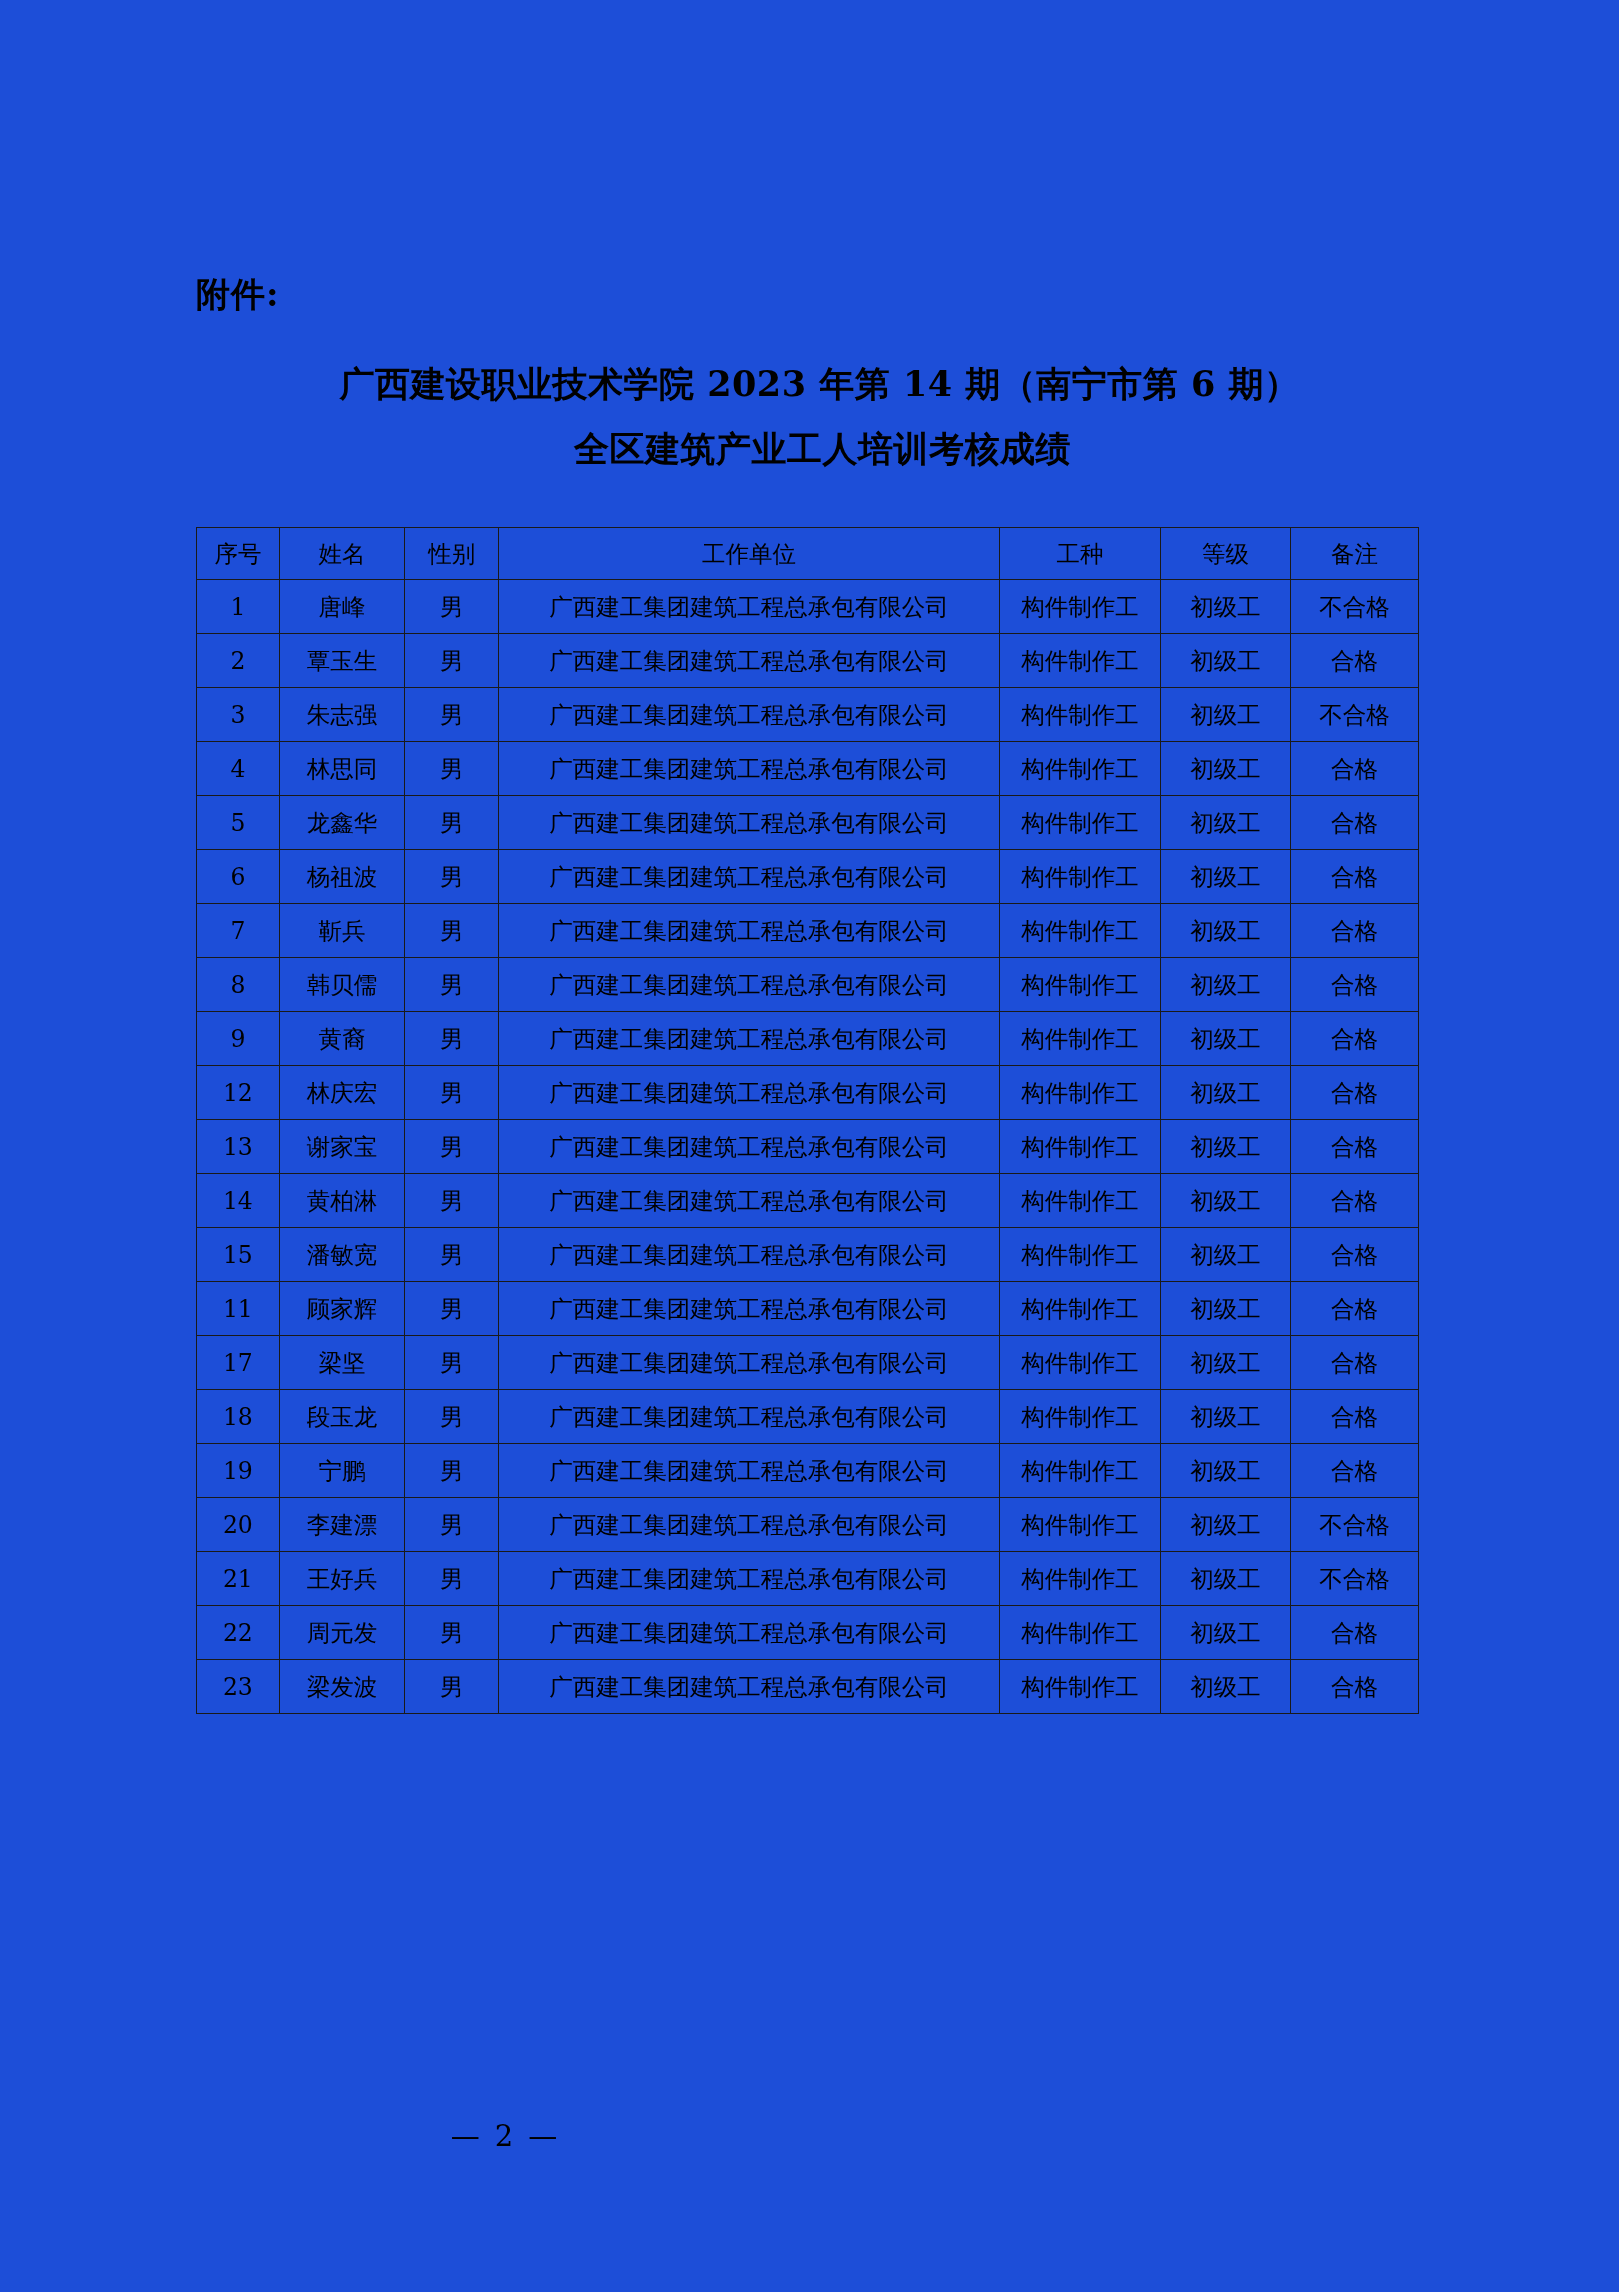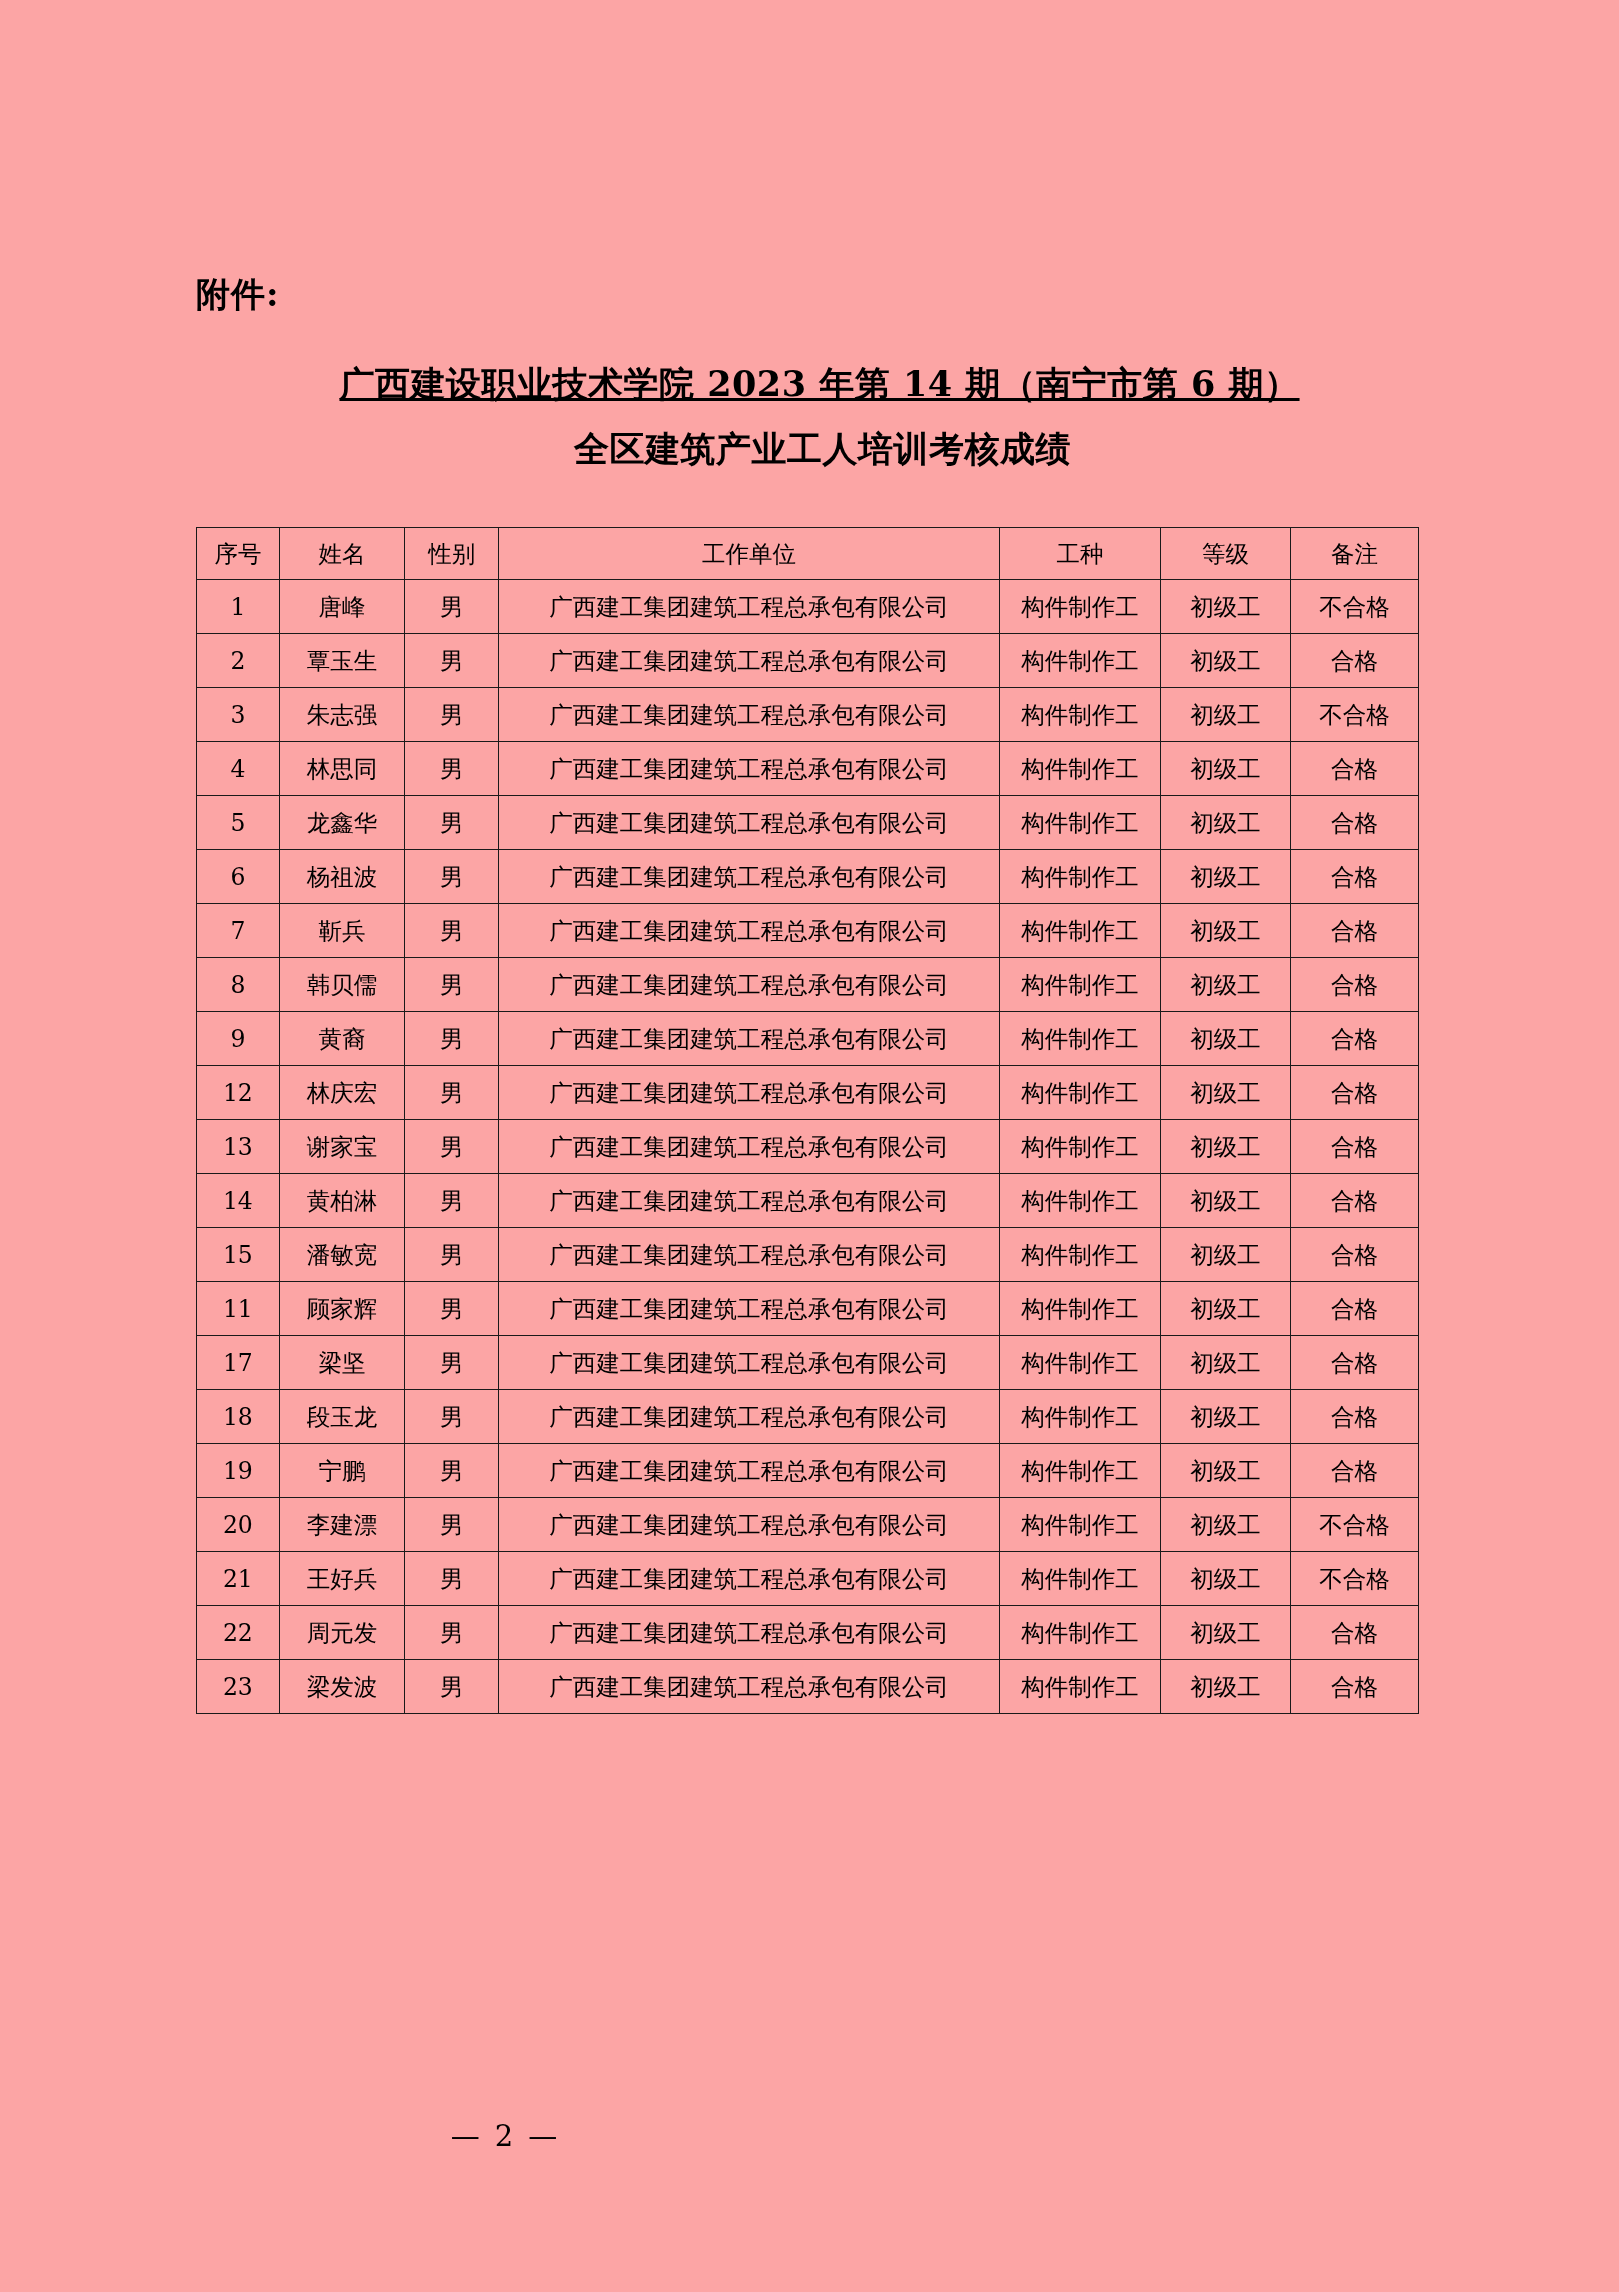--- a/index.html
+++ b/index.html
@@ -13,21 +13,21 @@
     font-family: "Liberation Serif", serif;
     color: #000000;
     position: relative;
     overflow: hidden;
   }
   .page {
     position: absolute;
     top: 0; left: 0;
     width: 1619px;
     height: 2293px;
-    background: #fca5a5;
+    background: #1d4ed8;
   }
   .attachment-label {
     position: absolute;
     left: 196px;
     top: 272px;
     font-size: 34px;
     font-weight: bold;
     letter-spacing: 1px;
     font-family: "DejaVu Serif", serif;
   }
@@ -35,21 +35,21 @@
     position: absolute;
     left: 0;
     top: 361px;
     width: 1619px;
     text-align: center;
     font-size: 35px;
     font-weight: bold;
     font-family: "DejaVu Serif", serif;
     letter-spacing: 0.5px;
   }
-  .doc-title .line1 { display: block; padding-left: 20px; text-decoration: underline; }
+  .doc-title .line1 { display: block; padding-left: 20px; }
   .doc-title .line2 { display: block; margin-top: 17.6px; padding-left: 26px; }
 
   .table-wrap {
     position: absolute;
     left: 196px;
     top: 502px;
     width: 1223px;
   }
   table.scores {
     border-collapse: collapse;

